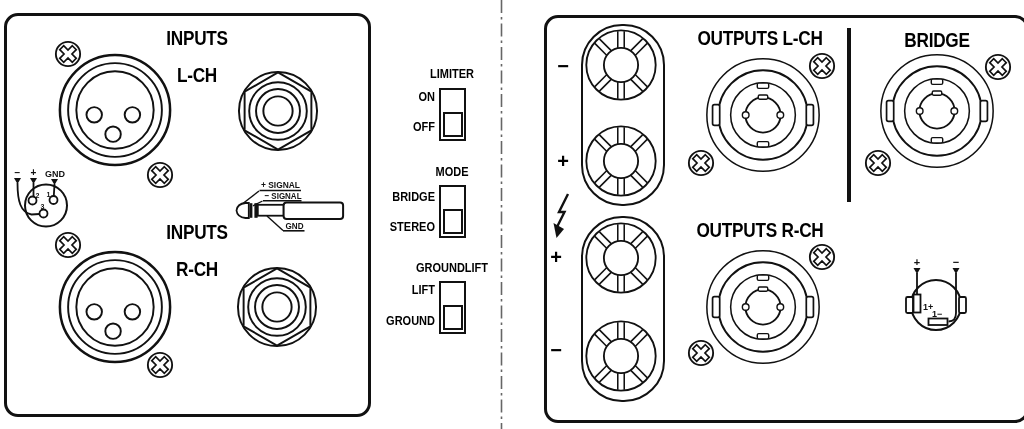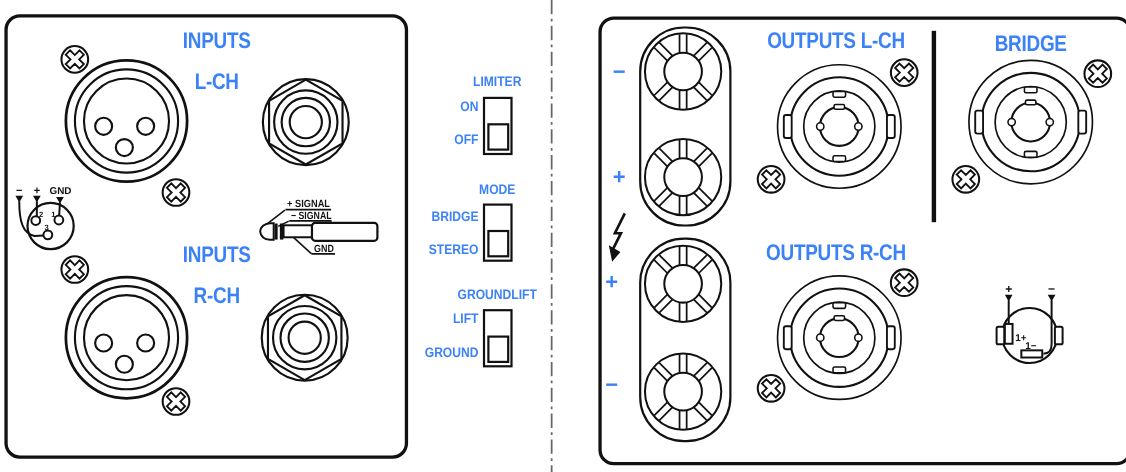--- a/index.html
+++ b/index.html
@@ -1,17 +1,17 @@
 <!DOCTYPE html>
 <html><head>
 <meta charset="utf-8">
 <style>
   html,body{margin:0;padding:0;background:#fff;}
   #canvas{position:relative;width:1024px;height:429px;background:#fff;overflow:hidden;
-          font-family:"Liberation Sans",sans-serif;color:#3b82f6;}
+          font-family:"Liberation Sans",sans-serif;color:#000000;}
   .abs{position:absolute;}
   .panel{position:absolute;border:3.5px solid #111;border-radius:14px;background:#fff;}
   .hdr{position:absolute;font-weight:bold;font-size:20.5px;line-height:18.5px;text-align:center;
        letter-spacing:-.3px;transform:scaleX(.84);transform-origin:center;white-space:pre-line;}
   .stitle{position:absolute;left:372px;width:160px;text-align:center;font-weight:bold;
           font-size:12.5px;transform:scaleX(.88);transform-origin:center;}
   .slab{position:absolute;left:325px;width:110px;text-align:right;font-weight:bold;
         font-size:12.5px;transform:scaleX(.88);transform-origin:right center;}
   .sw{position:absolute;left:439px;width:27px;height:53px;border:2.5px solid #111;
       background:#fff;box-sizing:border-box;}

